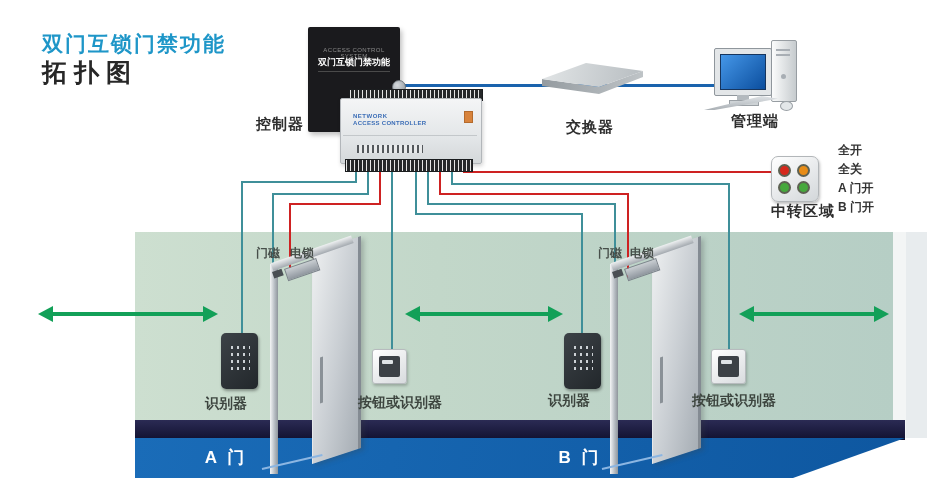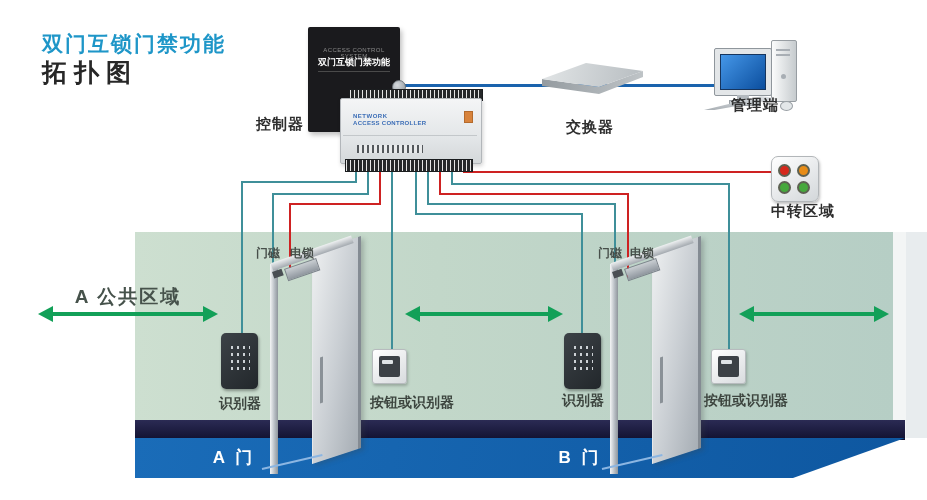--- a/index.html
+++ b/index.html
@@ -2,21 +2,21 @@
 <html><head>
 <meta charset="utf-8">
 <style>
   html,body{margin:0;padding:0;background:#fff;}
   #stage{
     position:relative;width:927px;height:500px;overflow:hidden;background:#ffffff;
     font-family:"Liberation Sans","DejaVu Sans",sans-serif;color:#333;
   }
   .abs{position:absolute;}
   .lbl{position:absolute;text-align:center;color:#2e2e2e;font-size:15px;font-weight:bold;letter-spacing:1px;}
-  .lbl-sm{position:absolute;text-align:center;color:#3d453f;font-size:14px;font-weight:bold;}
+  .lbl-sm{position:absolute;color:#3d453f;font-size:14px;font-weight:bold;}
   .lbl-tiny{position:absolute;text-align:center;color:#474f4a;font-size:12px;font-weight:bold;}
   
   .title1{position:absolute;left:42px;top:30px;font-size:21px;font-weight:bold;color:#1e96c8;letter-spacing:2px;}
   .title2{position:absolute;left:42px;top:56px;font-size:25px;font-weight:bold;color:#272727;letter-spacing:7px;}
   
   .wall{position:absolute;left:135px;top:232px;width:758px;height:190px;
         background:linear-gradient(90deg,#cddfd0 0%,#c2d7c9 40%,#b6cec5 100%);}
   .wallcap{position:absolute;left:893px;top:232px;width:13px;height:206px;background:#f3f5f5;}
   .wallright{position:absolute;left:906px;top:232px;width:21px;height:206px;background:#e8ecee;}
   .baseboard{position:absolute;left:135px;top:420px;width:770px;height:20px;
@@ -204,31 +204,36 @@
       <div class="tw-btn"></div>
     </div>
     <div class="monitor">
       <div class="screen"></div>
     </div>
     <div class="m-stand"></div>
     <div class="m-base"></div>
     <div class="keyboard"></div>
     <div class="mouse"></div>
   </div>
-  <div class="lbl" style="left:715px;top:96px;width:80px;">管理端</div>
+  <div class="lbl" style="left:715px;top:112px;width:80px;">管理端</div>
 
   <div class="quad">
     <div class="qb" style="left:6px;top:7px;background:#d6281c;"></div>
     <div class="qb" style="left:25px;top:7px;background:#e78c17;"></div>
     <div class="qb" style="left:6px;top:24px;background:#46a83c;"></div>
     <div class="qb" style="left:25px;top:24px;background:#46a83c;"></div>
   </div>
+  <div class="quad-opts">
+    <div>全开</div>
+    <div>全关</div>
+    <div>A 门开</div>
+    <div>B 门开</div>
+  </div>
   <div class="lbl" style="left:758px;top:202px;width:90px;">中转区域</div>
 
-  <div class="zone-lbl" style="left:38px;top:284px;width:180px;">A  公共区域</div>
   <div class="zarrow" style="left:38px;top:306px;width:180px;">
     <div class="z-hl"></div>
       <div class="z-shaft"></div>
       <div class="z-hr"></div>
   </div>
   <div class="zarrow" style="left:405px;top:306px;width:158px;">
     <div class="z-hl"></div>
       <div class="z-shaft"></div>
       <div class="z-hr"></div>
   </div>
@@ -279,16 +284,16 @@
       </div>
     </div>
   <div class="lbl-sm" style="left:358px;top:394px;width:108px;">按钮或识别器</div>
   <div class="exitbtn" style="left:711px;top:349px;">
       <div class="e-inner">
         <div class="e-glyph"></div>
       </div>
     </div>
   <div class="lbl-sm" style="left:692px;top:392px;width:108px;">按钮或识别器</div>
 
-  <div class="floor-lbl" style="left:200px;top:446px;width:68px;">A 门</div>
+  <div class="floor-lbl" style="left:192px;top:446px;width:68px;">A 门</div>
   <div class="floor-lbl" style="left:546px;top:446px;width:68px;">B 门</div>
 
 </div>
 
 </body></html>

